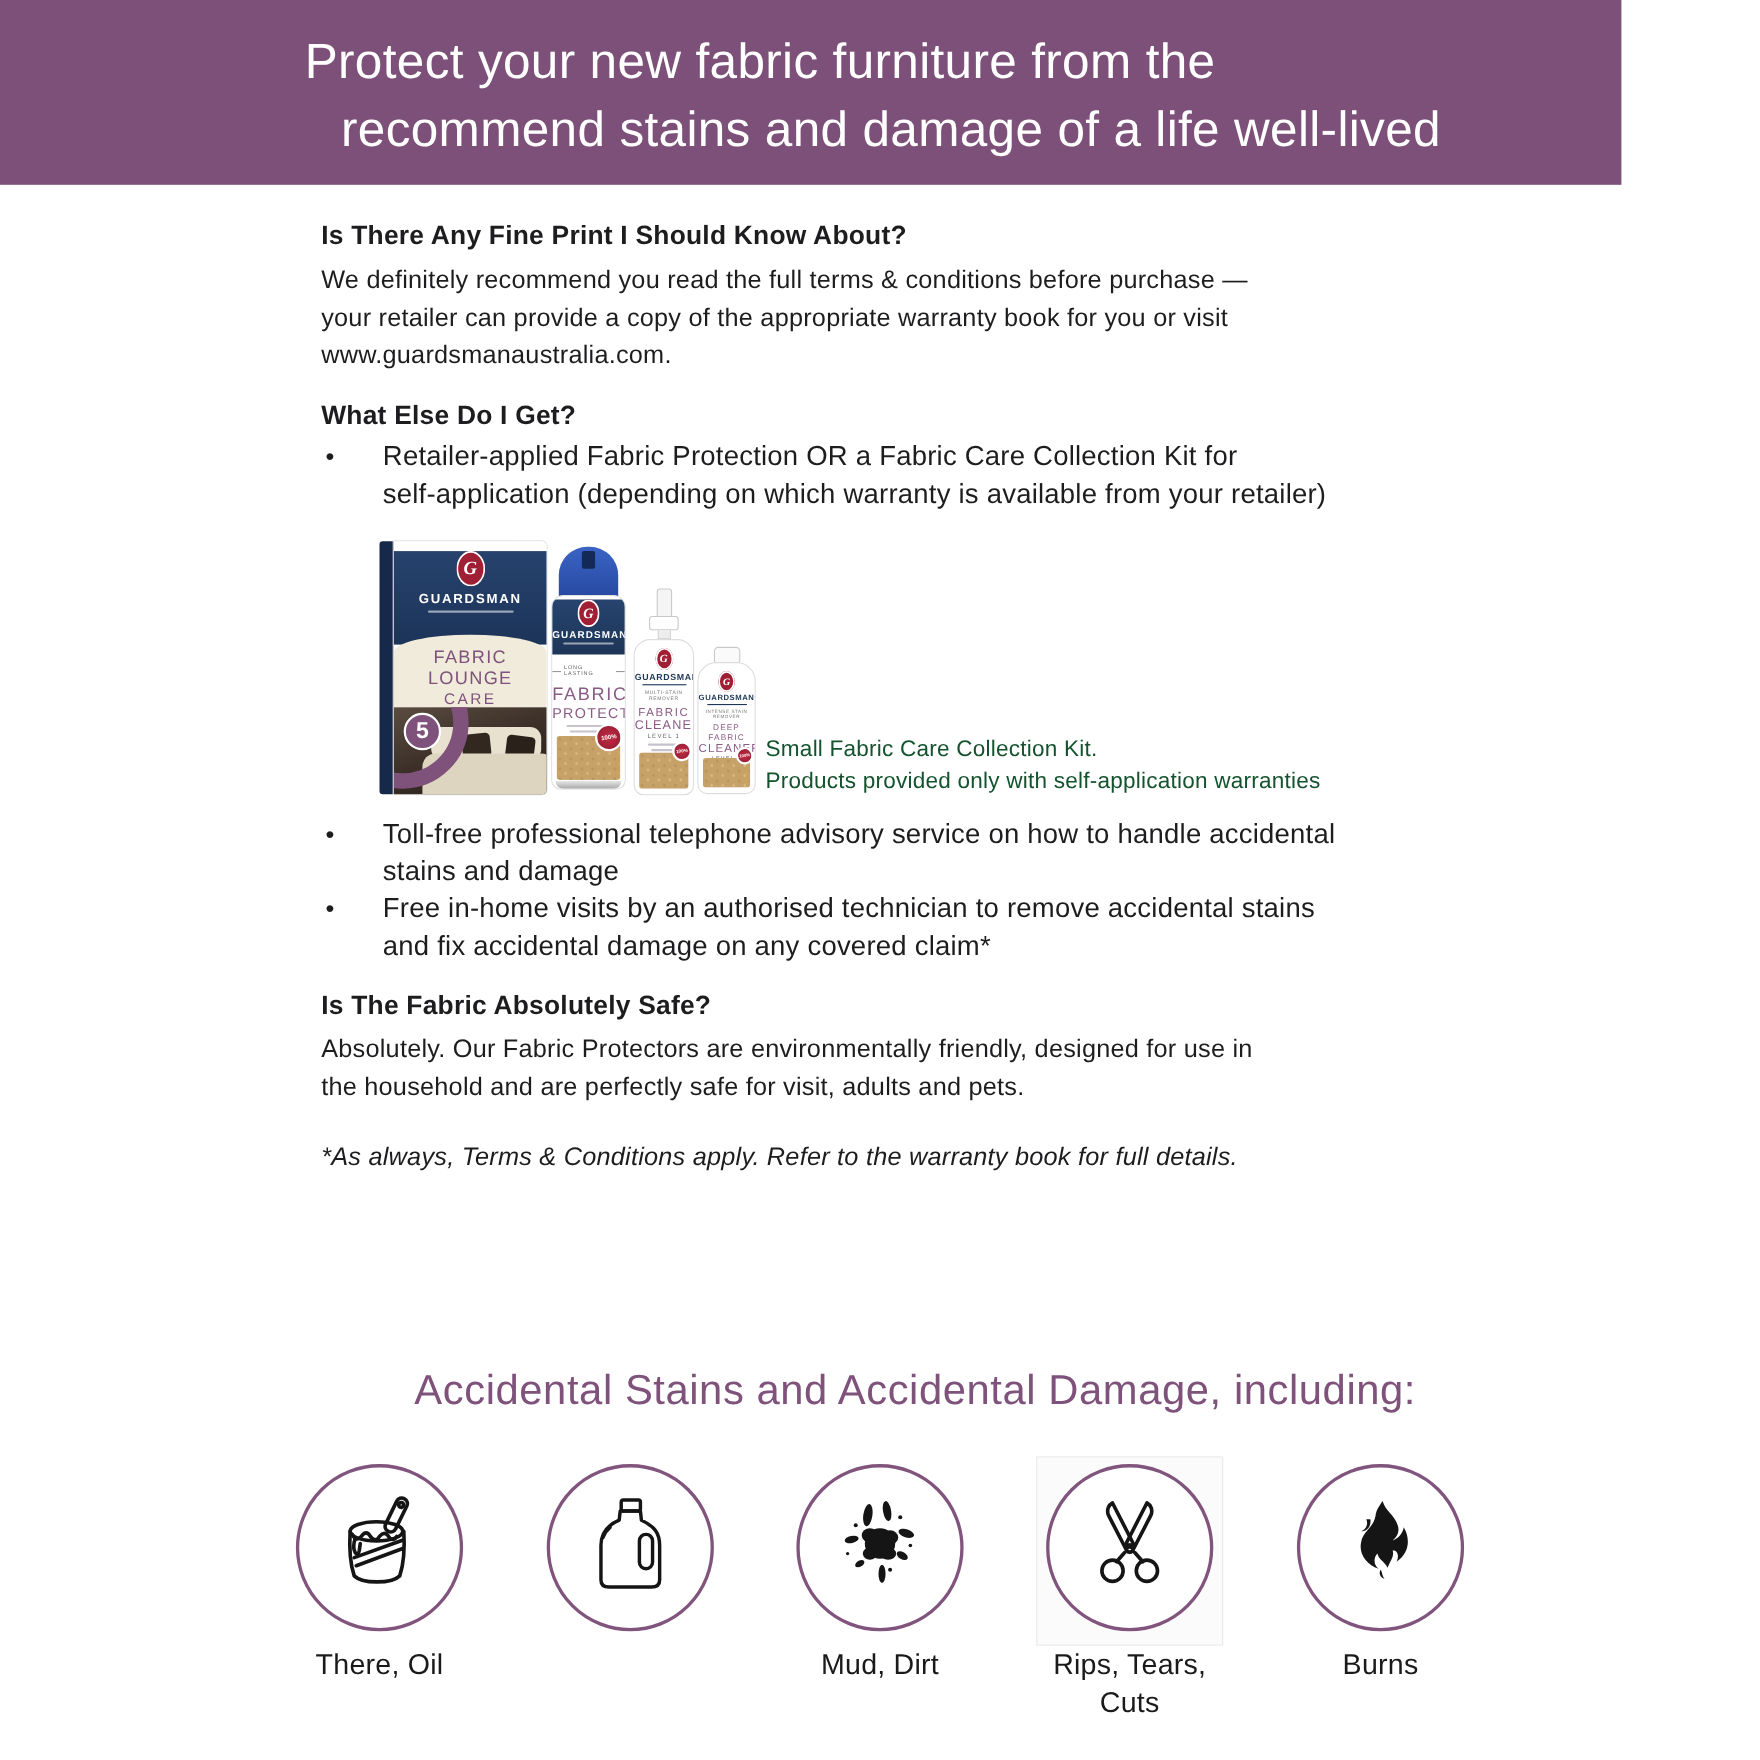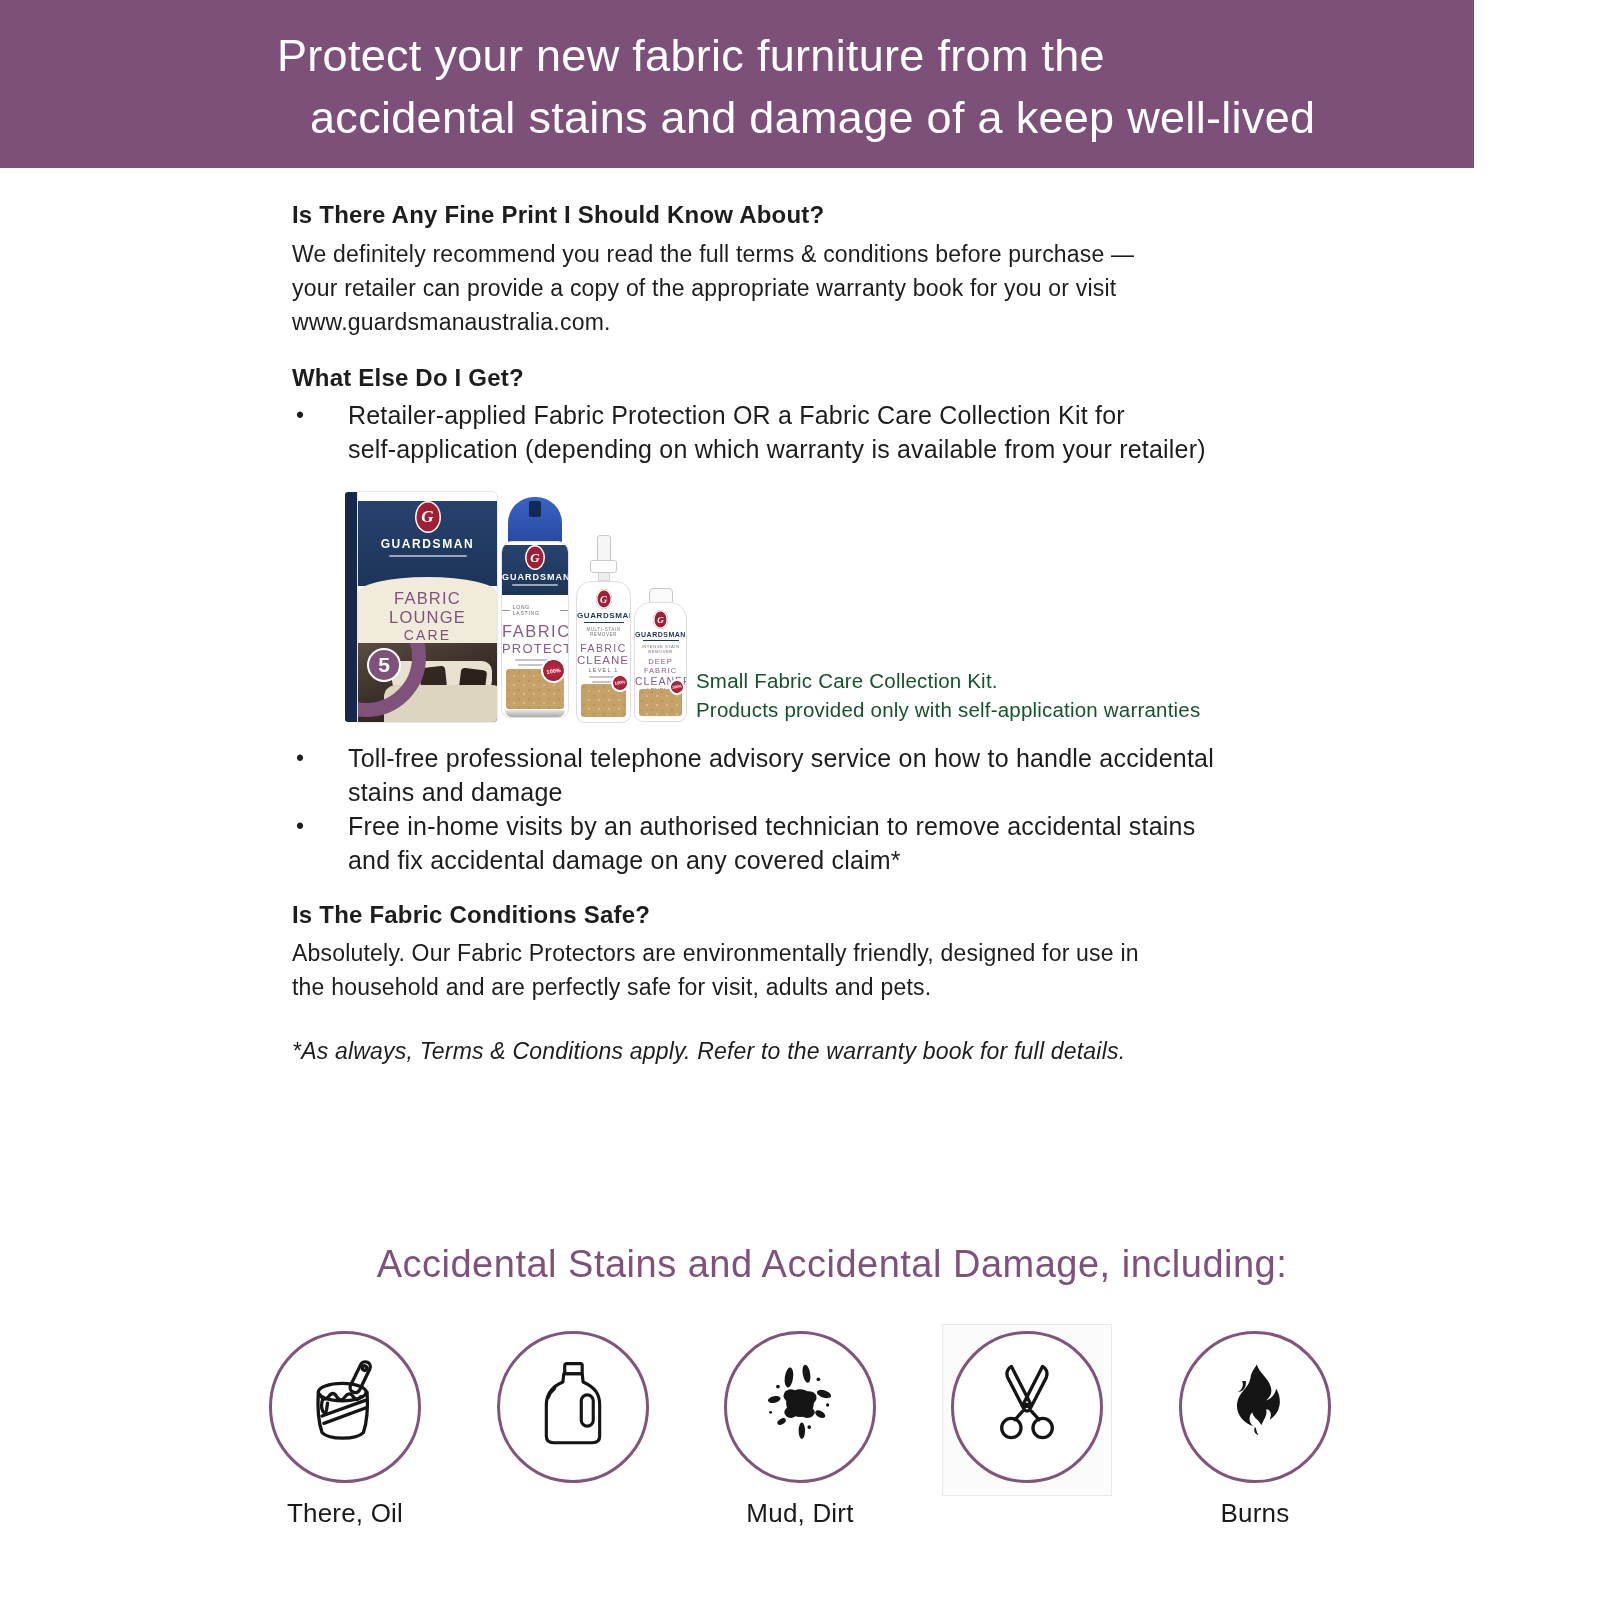--- a/index.html
+++ b/index.html
@@ -132,21 +132,21 @@
   .dmg-circle svg{width:92px;height:92px;}
   .dmg-label{margin-top:13px;font-size:26px;line-height:34px;letter-spacing:.2px;color:#1a1a1a;}
 </style>
 </head>
 <body>
 
 <div class="page">
 
   <header class="banner">
     <div class="l1">Protect your new fabric furniture from the</div>
-    <div class="l2">accidental stains and damage of a keep well-lived</div>
+    <div class="l2">recommend stains and damage of a life well-lived</div>
   </header>
 
   <div class="h h-fine">Is There Any Fine Print I Should Know About?</div>
   <div class="body-text pre p-fine">We definitely recommend you read the full terms &amp; conditions before purchase —
 your retailer can provide a copy of the appropriate warranty book for you or visit
 www.guardsmanaustralia.com.</div>
 
   <div class="h h-else">What Else Do I Get?</div>
 
   <div class="bullet b1">
@@ -257,21 +257,21 @@
     <span class="dot">•</span>
     <div class="btxt pre">Toll-free professional telephone advisory service on how to handle accidental
 stains and damage</div>
   </div>
   <div class="bullet b3">
     <span class="dot">•</span>
     <div class="btxt pre">Free in-home visits by an authorised technician to remove accidental stains
 and fix accidental damage on any covered claim*</div>
   </div>
 
-  <div class="h h-safe">Is The Fabric Conditions Safe?</div>
+  <div class="h h-safe">Is The Fabric Absolutely Safe?</div>
   <div class="body-text pre p-safe">Absolutely. Our Fabric Protectors are environmentally friendly, designed for use in
 the household and are perfectly safe for visit, adults and pets.</div>
 
   <div class="disclaimer">*As always, Terms &amp; Conditions apply. Refer to the warranty book for full details.</div>
 
   <div class="dmg-heading">Accidental Stains and Accidental Damage, including:</div>
 
   <div class="dmg-item d1">
     <div class="dmg-circle">
       <span>
@@ -340,20 +340,22 @@
           <path d="M33,8 C29,10 27,15 29,20 L46,53 L54,49 Z"></path>
           <path d="M67,8 C71,10 73,15 71,20 L54,53 L46,49 Z"></path>
           <circle cx="50" cy="53" r="3.6"></circle>
           <path d="M45,57 L37,66"></path>
             <path d="M55,57 L63,66"></path>
           <circle cx="33" cy="75" r="10.5"></circle>
             <circle cx="67" cy="75" r="10.5"></circle>
         </svg>
       </span>
     </div>
+    <div class="dmg-label pre">Rips, Tears,
+Cuts</div>
   </div>
 
   <div class="dmg-item d5">
     <div class="dmg-circle">
       <span>
         <svg viewBox="0 0 100 100" fill="#151515" stroke="none">
           <path d="M52,6 C55,16 64,20 67,30 C69,36 67,41 62,45 C68,43 72,38 73,32 C80,44 78,58 66,66 C69,59 66,54 62,55 C64,61 59,66 57,72 C54,66 48,64 47,58 C43,62 43,69 48,73 C36,69 28,58 31,46 C33,36 43,32 45,21 C46,14 49,11 52,6 Z"></path>
           <path d="M36,24 C38,29 36,34 31,36 C37,36 41,31 40,24 Z"></path>
           <path d="M50,74 C48,78 50,82 54,83 C51,79 52,76 50,74 Z"></path>
         </svg>

